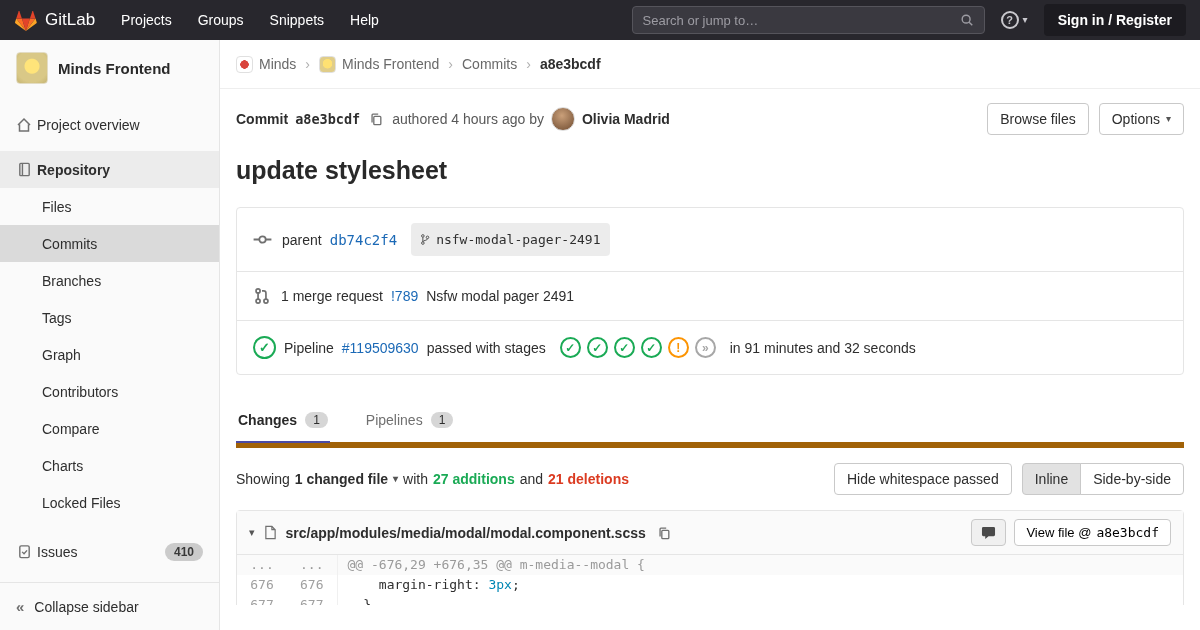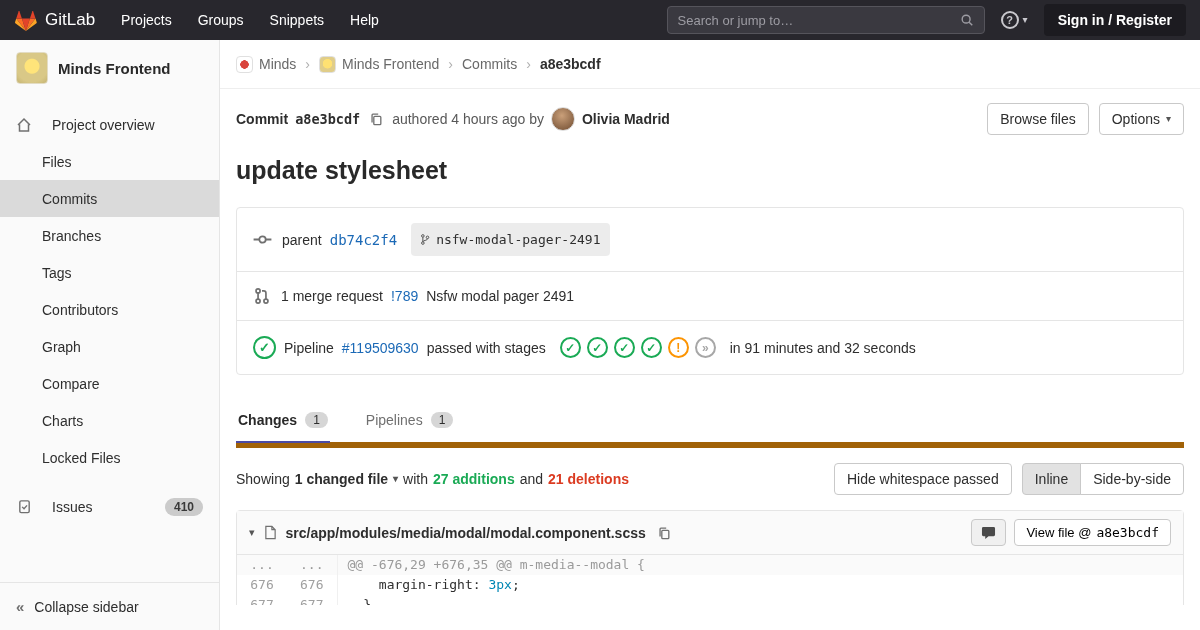--- a/index.html
+++ b/index.html
@@ -7,36 +7,36 @@
   body{font-family:"Liberation Sans",sans-serif;font-size:14px;color:#2e2e2e;background:#fff}
   .mono{font-family:"DejaVu Sans Mono",monospace}
   button{font-family:inherit;cursor:pointer}
 
   
   .navbar{height:40px;background:#28272d;display:flex;align-items:center;padding:0 14px}
   .logo{display:flex;align-items:center;gap:8px;margin-right:26px;cursor:pointer}
   .logo-text{color:#fff;font-weight:400;font-size:17px}
   .nav-menu{display:flex;gap:26px;color:#ffffff;font-size:14px}
   .nav-menu span{cursor:pointer}
-  .nav-search{margin-left:auto;width:318px;height:28px;background:#3a3940;border:1px solid #55545b;border-radius:4px;display:flex;align-items:center;padding:0 10px;gap:8px}
+  .nav-search{margin-left:auto;width:353px;height:28px;background:#3a3940;border:1px solid #55545b;border-radius:4px;display:flex;align-items:center;padding:0 10px;gap:8px}
   .nav-search input{flex:1;background:transparent;border:0;outline:0;color:#ddd;font-size:13px;font-family:inherit}
   .nav-search input::placeholder{color:#9d9ca3}
   .nav-search .sicon{color:#9d9ca3;display:flex}
   .help{display:flex;align-items:center;gap:4px;color:#c9c8cd;margin:0 16px;cursor:pointer}
   .help-q{width:18px;height:18px;border:2px solid #c9c8cd;border-radius:50%;font-size:11px;font-weight:700;display:flex;align-items:center;justify-content:center}
   .caret{font-size:10px;line-height:1}
   .signin{background:#1c1b20;color:#fff;font-weight:600;font-size:14px;padding:8px 14px;border-radius:4px;border:0}
 
   
   .sidebar{position:absolute;top:40px;left:0;width:220px;bottom:0;background:#fafafa;border-right:1px solid #e5e5e5;display:flex;flex-direction:column}
   .proj{display:flex;align-items:center;gap:10px;padding:12px 16px;cursor:pointer}
   .proj-avatar{width:32px;height:32px;border-radius:4px;border:1px solid #e3dcc3;background:radial-gradient(circle at 50% 44%,#ffe47a 0 7px,#d9c887 8px 70%,#c4b372)}
   .proj-name{font-weight:600;font-size:15px;color:#292929}
   .nav-list{padding-top:10px}
-  .side-item{height:37px;display:flex;align-items:center;gap:20px;padding:0 16px;color:#2e2e2e;cursor:pointer}
+  .side-item{height:37px;display:flex;align-items:center;gap:5px;padding:0 16px;color:#2e2e2e;cursor:pointer}
   .side-item .ic{color:#707070;display:flex;width:16px;justify-content:center}
   .side-item.section-active{background:#ececec;font-weight:600;margin-top:8px}
   .sub-item{height:37px;display:flex;align-items:center;padding:0 16px 0 42px;color:#2e2e2e;cursor:pointer}
   .sub-item.active{background:#dadada}
   .issues-row{margin-top:12px}
   .badge-pill{margin-left:auto;background:#cbcbcb;color:#393939;border-radius:9px;padding:2px 9px;font-size:12px;font-weight:600}
   .collapse{margin-top:auto;border-top:1px solid #e5e5e5;height:48px;display:flex;align-items:center;gap:10px;padding:0 16px;color:#2e2e2e;cursor:pointer}
   .collapse .ic{color:#707070;font-size:15px;font-weight:700}
 
   
@@ -159,37 +159,46 @@
   <div class="nav-list">
     <div class="side-item">
       <span class="ic">
         <svg width="16" height="16" viewBox="0 0 16 16" fill="none" stroke="currentColor" stroke-width="1.5">
             <path d="M2 8 8 2l6 6"></path>
             <path d="M3.5 7.2V14h9V7.2"></path>
           </svg>
       </span>
       <span>Project overview</span>
     </div>
+    <div class="side-item section-active">
+      <span class="ic">
+        <svg width="15" height="15" viewBox="0 0 16 16" fill="none" stroke="currentColor" stroke-width="1.5">
+            <rect x="3" y="1.5" width="10" height="13" rx="1"></rect>
+            <path d="M5.8 1.5v13"></path>
+          </svg>
+      </span>
+      <span>Repository</span>
+    </div>
     <div class="sub-item">
         <span>Files</span>
       </div>
     <div class="sub-item active">
         <span>Commits</span>
       </div>
     <div class="sub-item">
         <span>Branches</span>
       </div>
     <div class="sub-item">
         <span>Tags</span>
       </div>
     <div class="sub-item">
+        <span>Graph</span>
+      </div>
+    <div class="sub-item">
         <span>Contributors</span>
-      </div>
-    <div class="sub-item">
-        <span>Graph</span>
       </div>
     <div class="sub-item">
         <span>Compare</span>
       </div>
     <div class="sub-item">
         <span>Charts</span>
       </div>
     <div class="sub-item">
         <span>Locked Files</span>
       </div>

